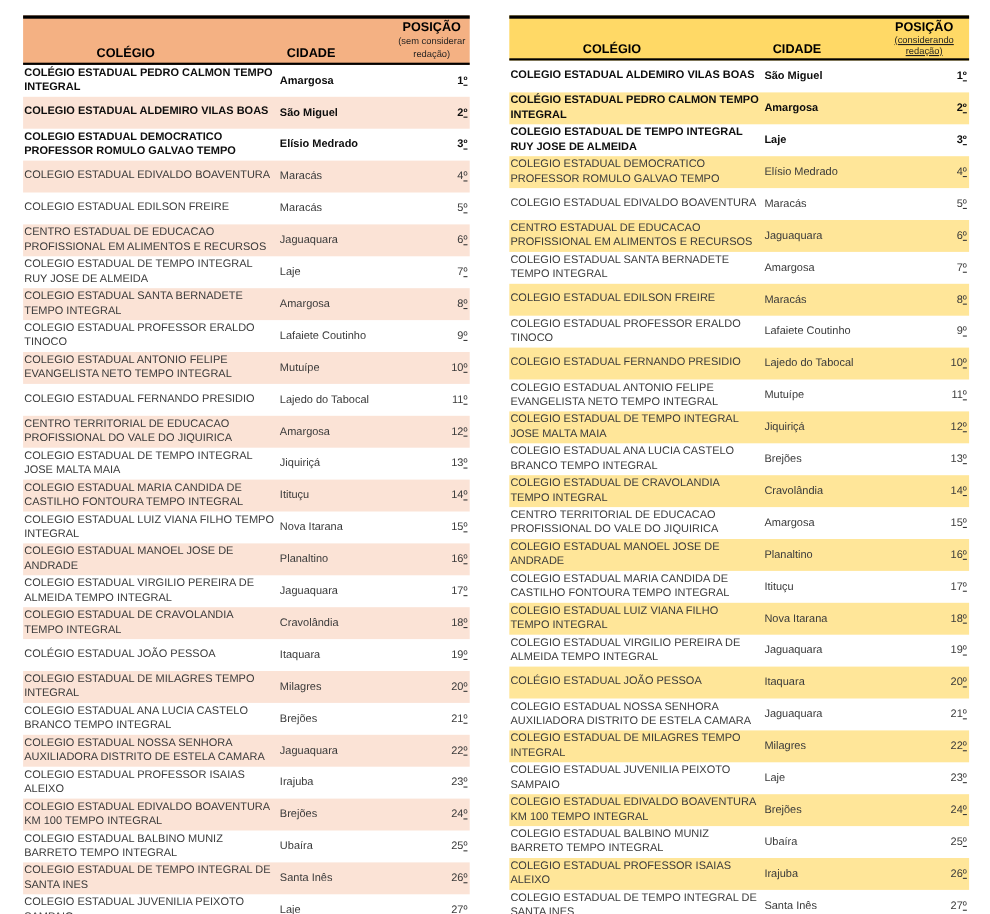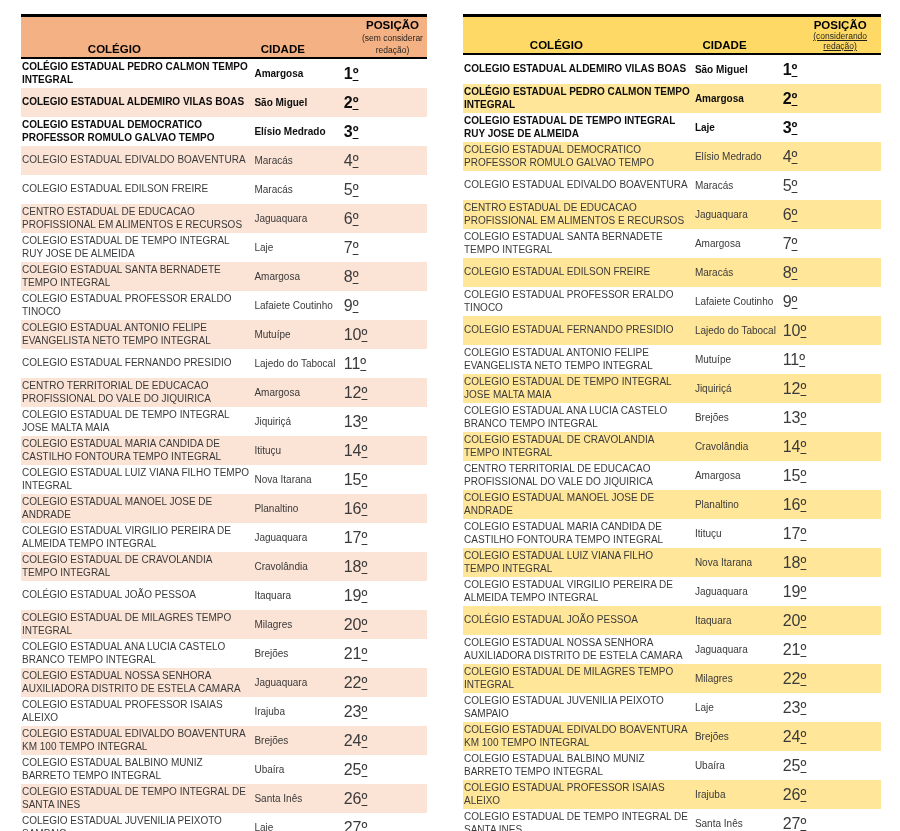--- a/index.html
+++ b/index.html
@@ -23,21 +23,21 @@
   .pos-note{font-weight:normal;font-size:8.5px;line-height:10px;color:#1f1f1f;}
   .t1 .pos-note{display:block;text-decoration:underline;}
 
   .row{display:flex;align-items:center;min-height:29px;}
   .row.stripe{background:var(--stripe,#eee);}
   .row.top3 .cell{font-weight:bold;color:#0d0d0d;}
 
   .cell{box-sizing:border-box;}
   .school{width:57%;padding:1px 3px 1px 1px;font-size:10px;line-height:12.5px;text-align:left;}
   .city  {width:22%;font-size:10px;line-height:12px;padding:1px 2px;}
-  .pos   {width:21%;font-size:16px;line-height:12px;text-align:left;padding:1px 2px;}
+  .pos   {width:21%;font-size:10px;line-height:12px;text-align:right;padding:1px 2px;}
   .t1 .school{width:55%;}
   .t1 .city{width:21%;}
   .t1 .pos{width:24%;}
 
   .ord{text-decoration:underline;}
 </style>
 </head>
 <body>
 
 <div class="rank-table t0" style="--hdr: #F4B183; --stripe: #FBE3D6;">

